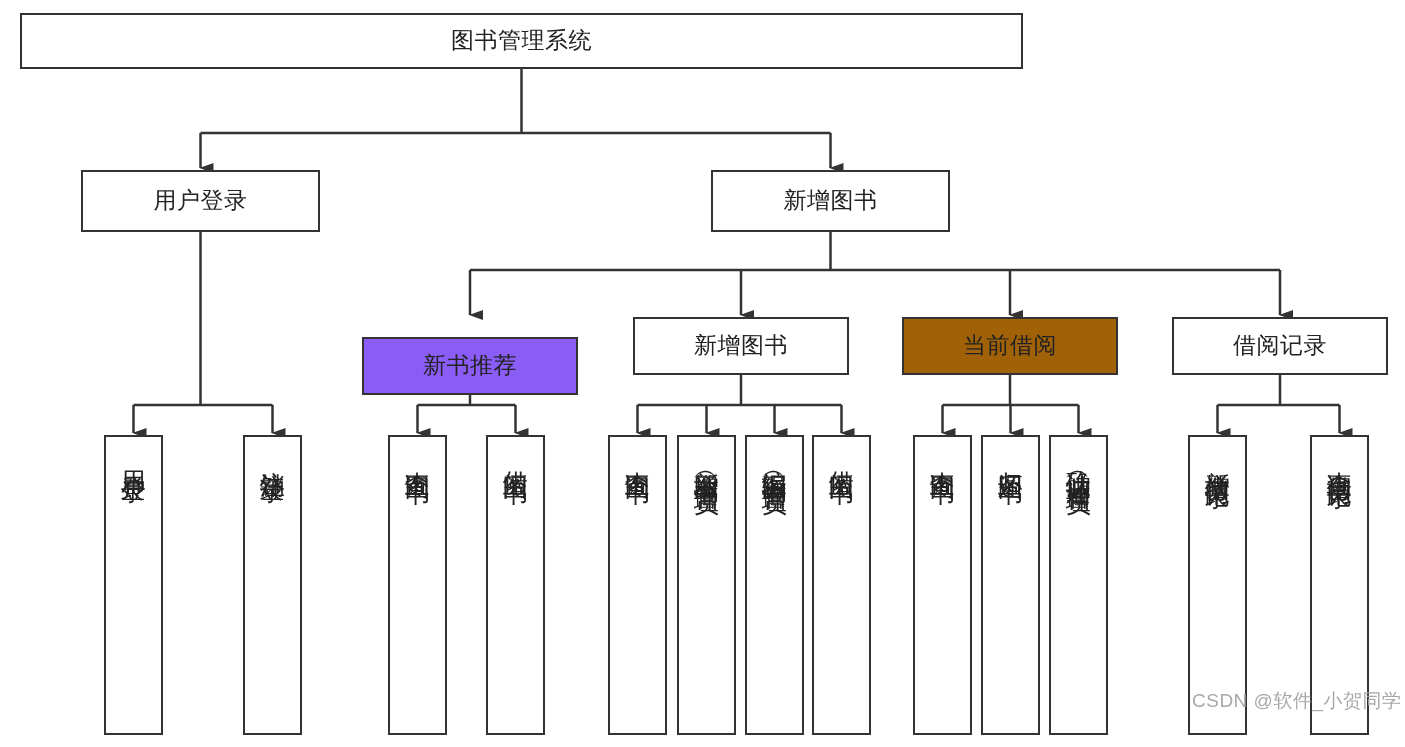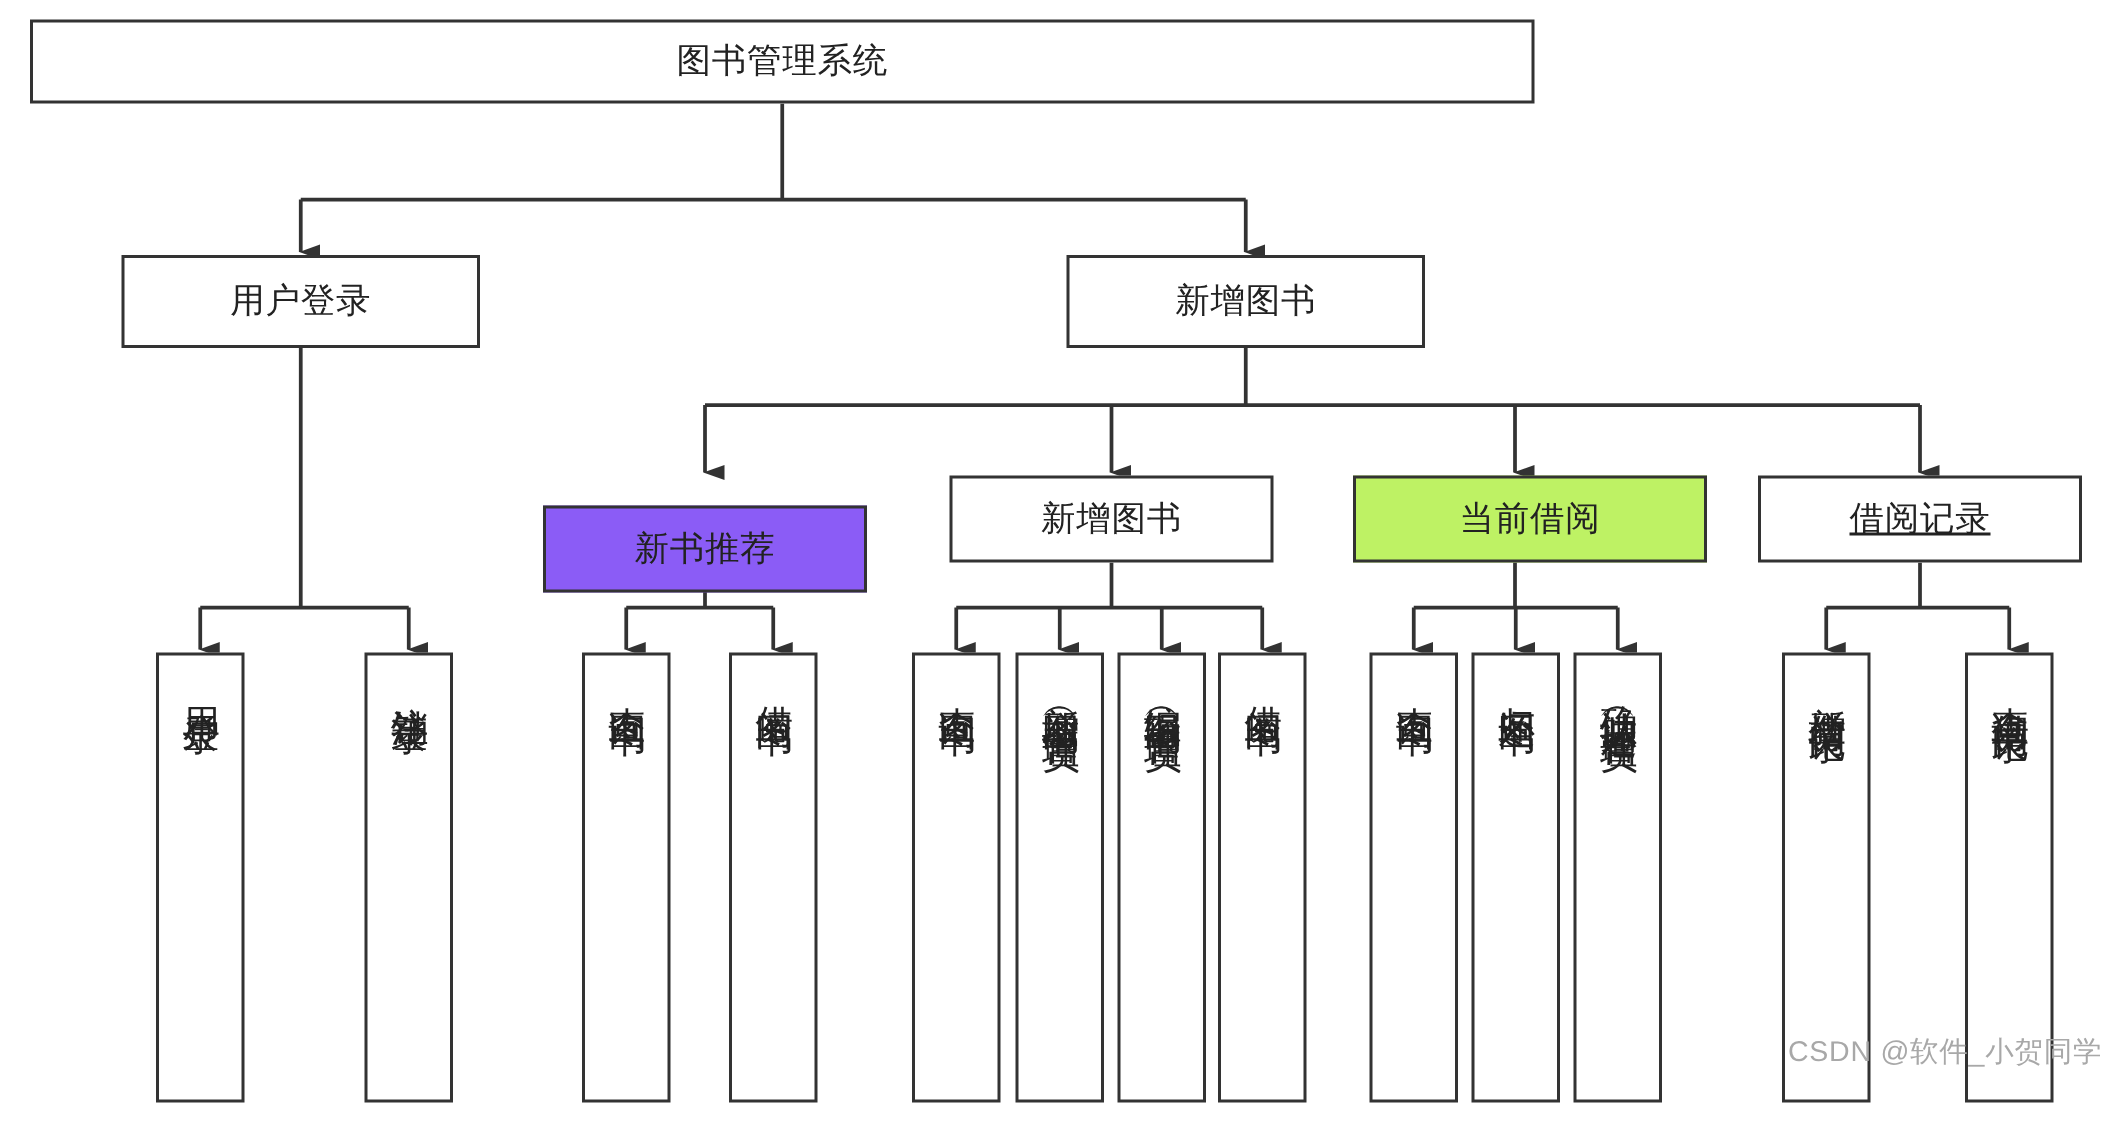--- a/index.html
+++ b/index.html
@@ -126,24 +126,24 @@
       </div>
       <div class="node horizontal" style="left: 711px; top: 170px; width: 239px; height: 62px; border-color: rgb(51, 51, 51); background: rgb(255, 255, 255);">
         <span class="node-label" style="color: rgb(34, 34, 34);">新增图书</span>
       </div>
       <div class="node horizontal" style="left: 362px; top: 317px; width: 216px; height: 58px; border-color: rgb(51, 51, 51); background: #8b5cf6; margin-top: 20px;">
         <span class="node-label" style="color: rgb(34, 34, 34);">新书推荐</span>
       </div>
       <div class="node horizontal" style="left: 633px; top: 317px; width: 216px; height: 58px; border-color: rgb(51, 51, 51); background: rgb(255, 255, 255);">
         <span class="node-label" style="color: rgb(34, 34, 34);">新增图书</span>
       </div>
-      <div class="node horizontal" style="left: 902px; top: 317px; width: 236px; height: 58px; border-color: rgb(51, 51, 51); background: #bef264;">
+      <div class="node horizontal" style="left: 902px; top: 317px; width: 216px; height: 58px; border-color: rgb(51, 51, 51); background: #a16207;">
         <span class="node-label" style="color: rgb(34, 34, 34);">当前借阅</span>
       </div>
-      <div class="node horizontal" style="left: 1172px; top: 317px; width: 216px; height: 58px; border-color: rgb(51, 51, 51); background: rgb(255, 255, 255); text-decoration: underline;">
+      <div class="node horizontal" style="left: 1172px; top: 317px; width: 216px; height: 58px; border-color: rgb(51, 51, 51); background: rgb(255, 255, 255);">
         <span class="node-label" style="color: rgb(34, 34, 34);">借阅记录</span>
       </div>
       <div class="node vertical" style="left: 104px; top: 435px; width: 59px; height: 300px; border-color: rgb(51, 51, 51); background: rgb(255, 255, 255);">
         <span class="node-label" style="color: rgb(34, 34, 34);">用户登录</span>
       </div>
       <div class="node vertical" style="left: 243px; top: 435px; width: 59px; height: 300px; border-color: rgb(51, 51, 51); background: rgb(255, 255, 255);">
         <span class="node-label" style="color: rgb(34, 34, 34);">注销登录</span>
       </div>
       <div class="node vertical" style="left: 388px; top: 435px; width: 59px; height: 300px; border-color: rgb(51, 51, 51); background: rgb(255, 255, 255);">
         <span class="node-label" style="color: rgb(34, 34, 34);">查询图书</span>

